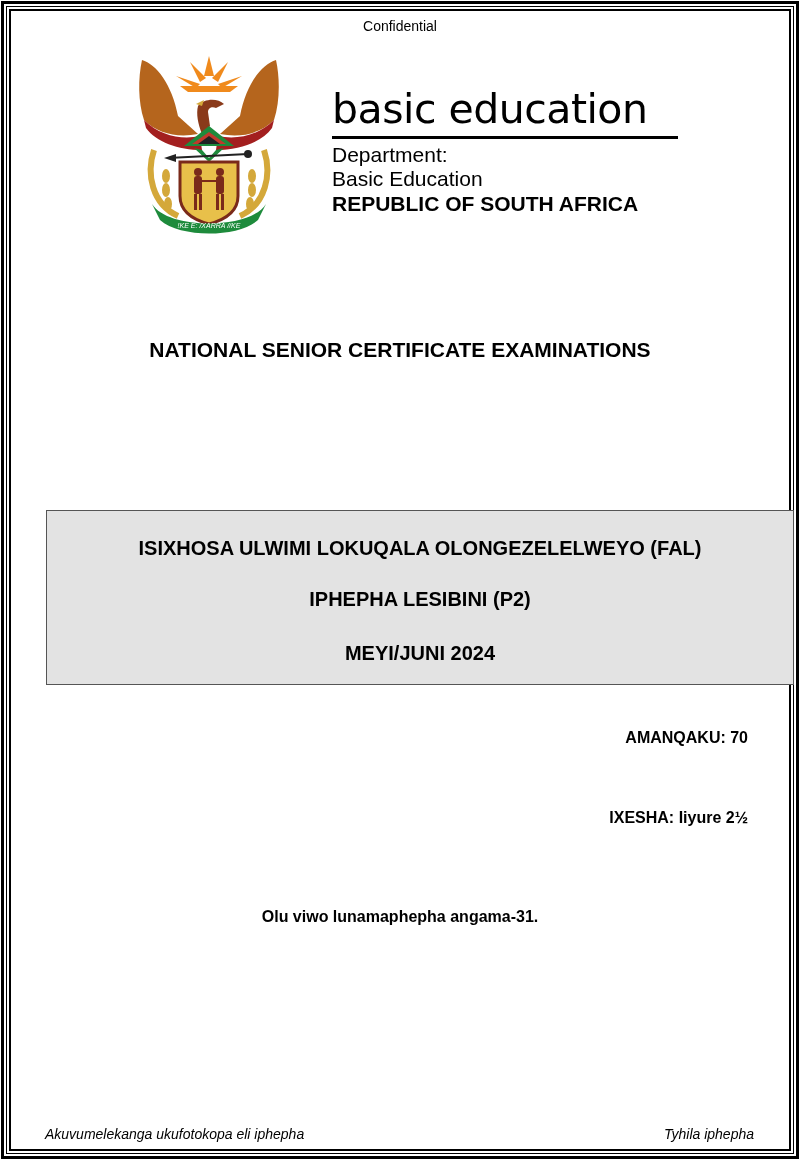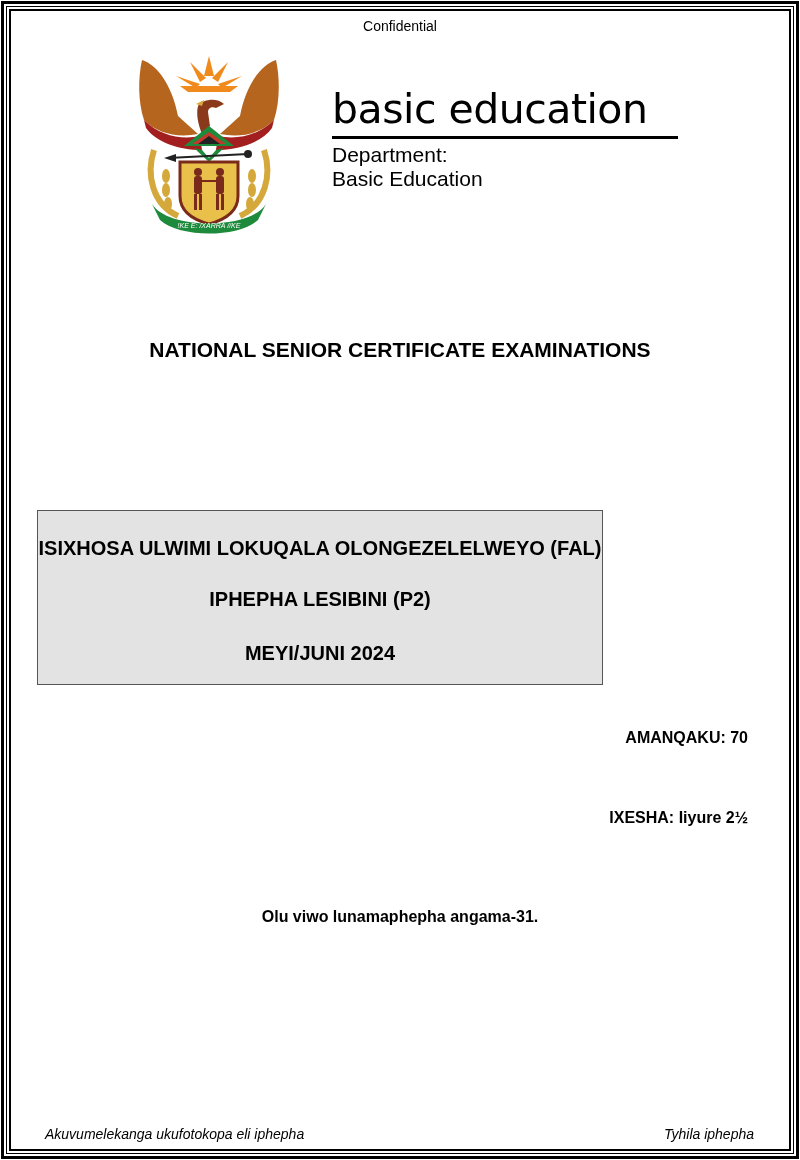--- a/index.html
+++ b/index.html
@@ -15,21 +15,21 @@
     .logo { position: absolute; left: 138px; top: 54px; width: 142px; height: 180px; }
 
     .brand { position: absolute; left: 312px; top: 86px; width: 350px; margin-left: 20px; }
     .brand-title { font-family: "DejaVu Sans", sans-serif; font-size: 41px; line-height: 46px; letter-spacing: -0.5px; }
     .brand-rule { width: 346px; height: 3px; background: #000; margin-top: 4px; margin-bottom: 4px; }
     .brand-line { font-size: 21px; line-height: 24px; }
     .brand-bold { font-size: 21px; line-height: 25px; font-weight: bold; }
 
     .exam-heading { position: absolute; top: 336px; left: 0; width: 800px; text-align: center; font-weight: bold; font-size: 21px; line-height: 27px; }
 
-    .subject-box { position: absolute; left: 37px; top: 510px; width: 566px; height: 175px; box-sizing: border-box; background: #e3e3e3; border: 1px solid #555; text-align: center; font-weight: bold; font-size: 20px; }
+    .subject-box { position: absolute; left: 46px; top: 510px; width: 748px; height: 175px; box-sizing: border-box; background: #e3e3e3; border: 1px solid #555; text-align: center; font-weight: bold; font-size: 20px; }
     .subject-box .l1 { position: absolute; top: 26px; left: 0; width: 100%; }
     .subject-box .l2 { position: absolute; top: 77px; left: 0; width: 100%; }
     .subject-box .l3 { position: absolute; top: 131px; left: 0; width: 100%; }
 
     .meta { position: absolute; right: 52px; font-weight: bold; font-size: 16px; text-align: right; }
     .meta.marks { top: 729px; margin-left: 36px; }
     .meta.time { top: 765px; margin-top: 44px; }
 
     .pages { position: absolute; top: 908px; left: 0; width: 800px; text-align: center; font-weight: bold; font-size: 16px; }
 
@@ -105,20 +105,21 @@
     <path d="M14,150 C30,176 112,176 128,150 L120,166 C100,184 42,184 22,166 Z" fill="#1e8b3c"></path>
     <text x="71" y="174" text-anchor="middle" font-family="Liberation Sans, sans-serif" font-size="7" font-style="italic" fill="#fff">!KE E: /XARRA //KE</text>
   </svg>
 </div>
 
 <div class="brand">
   <div class="brand-title">basic education</div>
   <div class="brand-rule"></div>
   <div class="brand-line">Department:</div>
   <div class="brand-line">Basic Education</div>
+  <div class="brand-bold">REPUBLIC OF SOUTH AFRICA</div>
 </div>
 
 <div class="exam-heading">
   <div>NATIONAL SENIOR CERTIFICATE EXAMINATIONS</div>
 </div>
 
 <div class="subject-box">
   <div class="l1">ISIXHOSA ULWIMI LOKUQALA OLONGEZELELWEYO (FAL)</div>
   <div class="l2">IPHEPHA LESIBINI (P2)</div>
   <div class="l3">MEYI/JUNI 2024</div>

